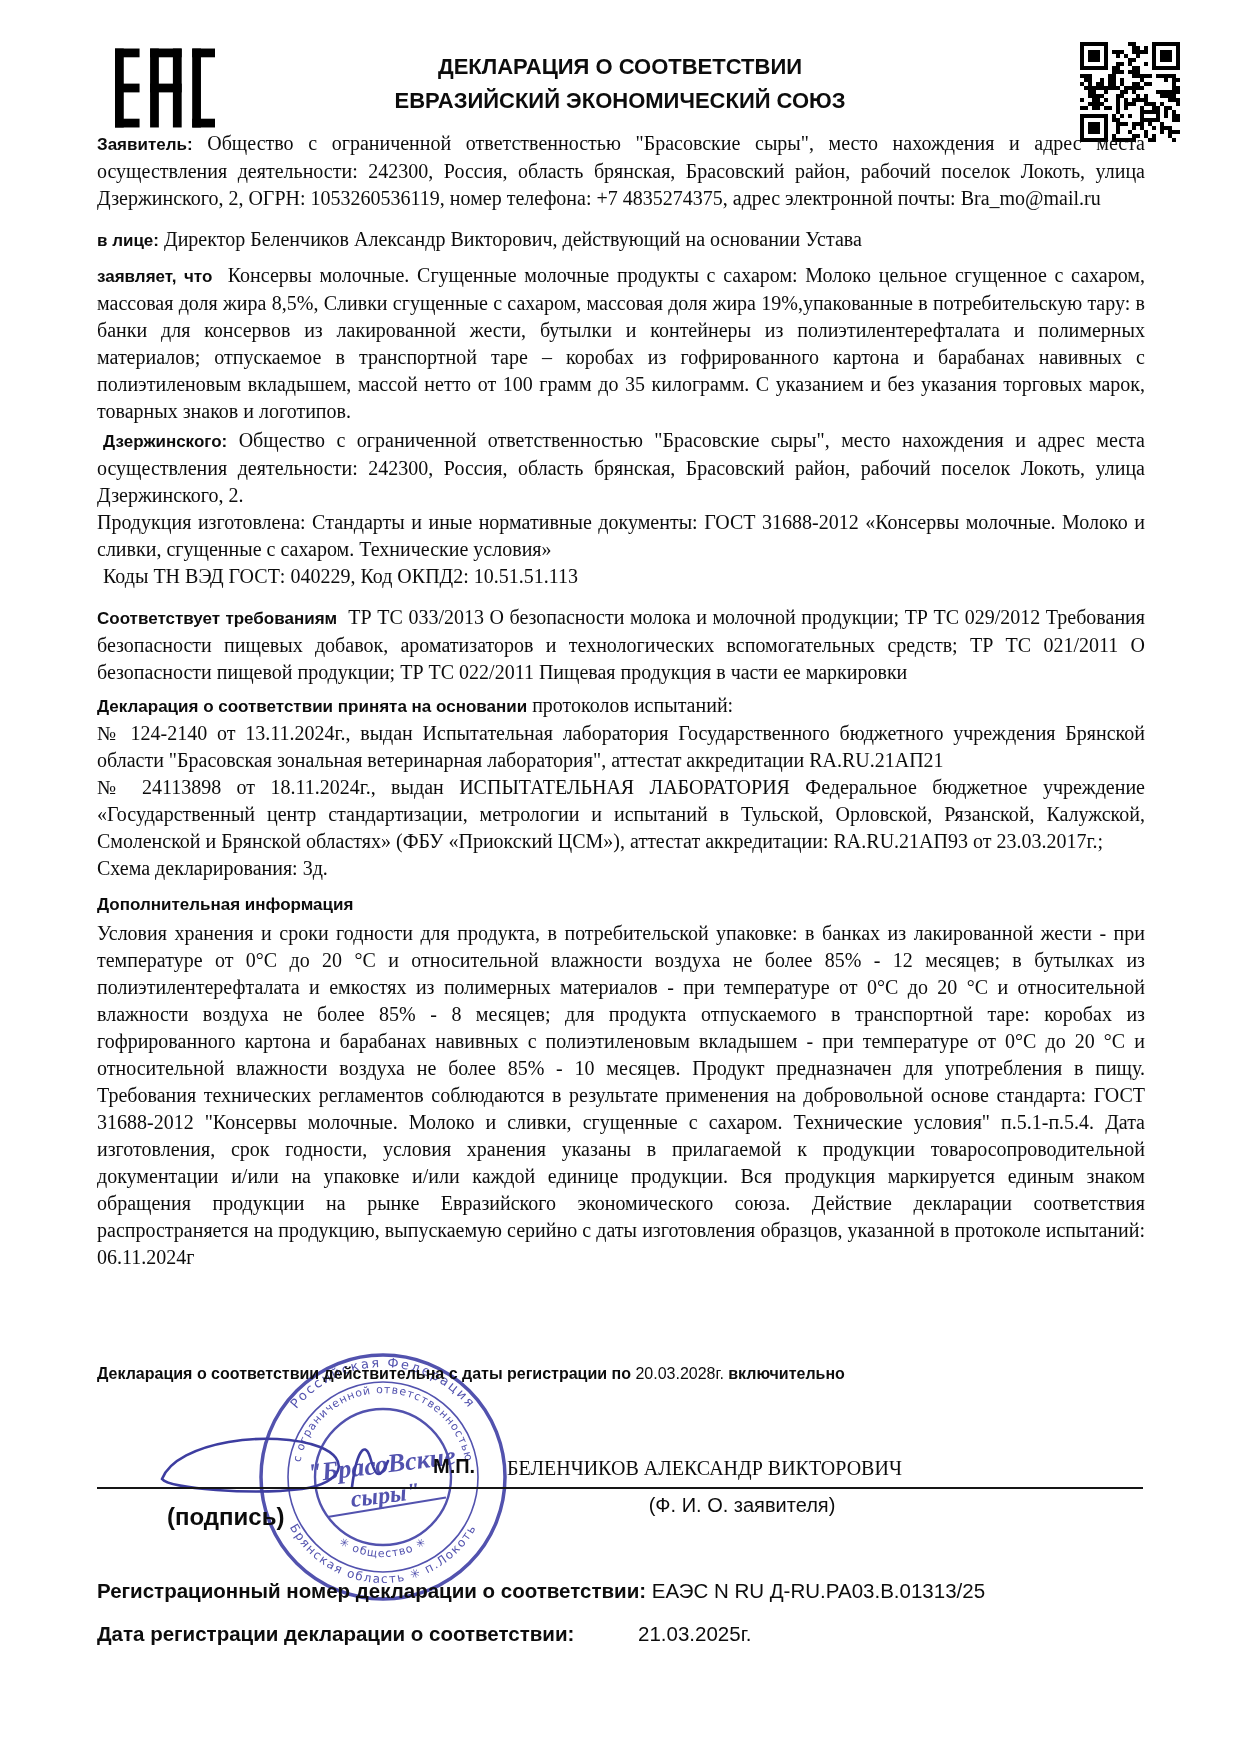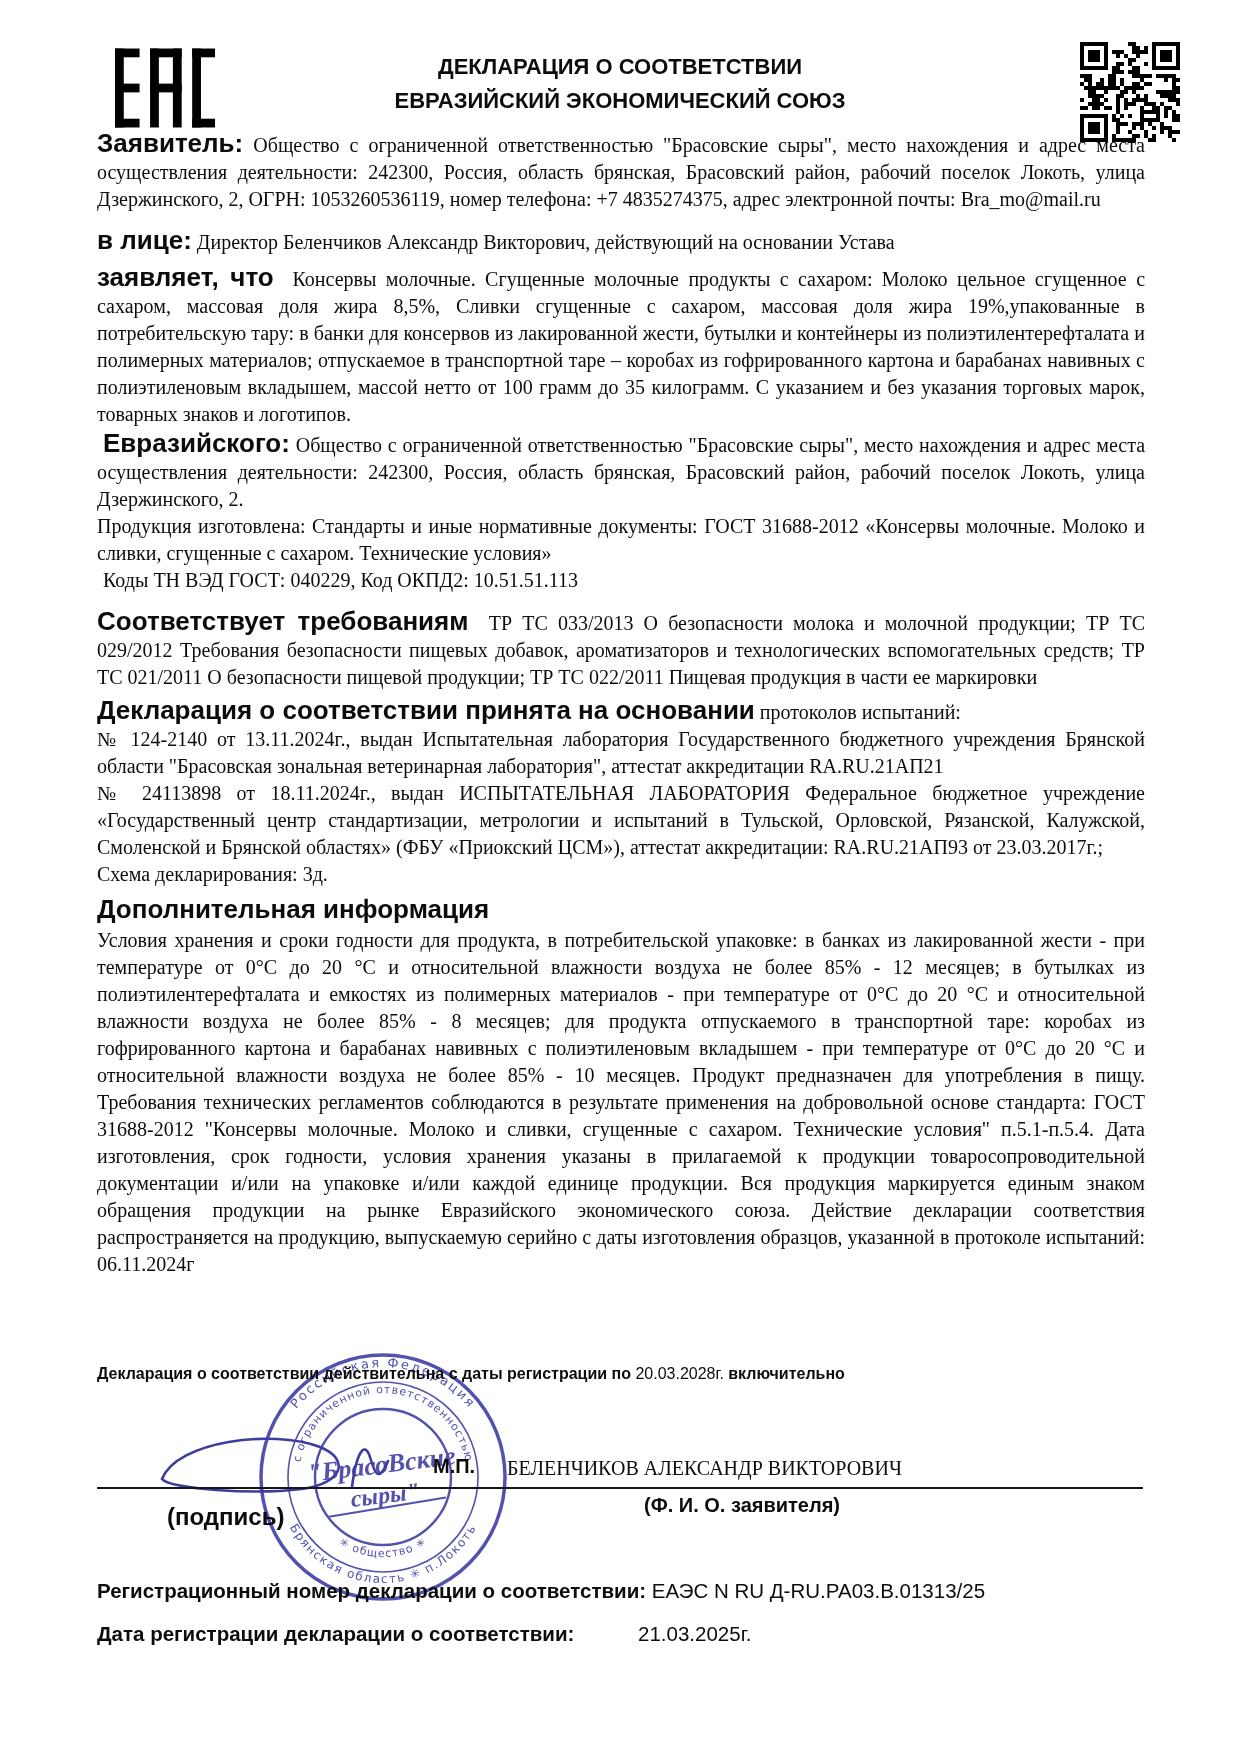--- a/index.html
+++ b/index.html
@@ -5,39 +5,39 @@
   html,body{margin:0;padding:0;background:#888;}
   .page{position:relative;width:1240px;height:1755px;background:#ffffff;margin:0 auto;overflow:hidden;
         font-family:"Liberation Serif","DejaVu Serif",serif;color:#0c0c0c;}
   
   .eac-logo{position:absolute;left:115px;top:42px;width:100px;height:92px;}
   .titles{position:absolute;left:200px;right:200px;top:50px;text-align:center;
           font-family:"Liberation Sans","DejaVu Sans",sans-serif;font-weight:bold;font-size:22px;line-height:34px;}
   .qr{position:absolute;left:1080px;top:42px;width:100px;height:100px;}
   
   .content{position:absolute;left:97px;top:130px;width:1048px;font-size:20px;line-height:27px;text-align:justify;}
-  .lbl{font-family:"Liberation Sans","DejaVu Sans",sans-serif;font-weight:bold;font-size:26px;}
+  .lbl{font-family:"Liberation Sans","DejaVu Sans",sans-serif;font-weight:bold;font-size:17px;}
   p{margin:0;}
   .mb14{margin-bottom:14px;} .mb8{margin-bottom:8px;} .mb6{margin-bottom:6px;} .mb2{margin-bottom:2px;}
   .indent{text-indent:6px;}
   
   .footer{position:absolute;left:97px;top:1360px;width:1048px;font-size:20px;}
   .validity{font-family:"Liberation Sans","DejaVu Sans",sans-serif;font-size:16px;line-height:27px;position:relative;z-index:2;}
   .validity b{font-weight:bold;}
   .sig-zone{position:relative;height:130px;margin-top:12px;z-index:1;}
   .stamp{position:absolute;left:156px;top:-52px;width:260px;height:260px;z-index:0;opacity:.92;}
   .autograph{position:absolute;left:55px;top:28px;width:280px;height:80px;z-index:1;}
   .sig-line{position:absolute;left:0;right:2px;top:88px;border-top:2px solid #151515;z-index:1;}
   .mp{position:absolute;left:336px;top:56px;z-index:2;font-family:"Liberation Sans","DejaVu Sans",sans-serif;font-weight:bold;font-size:20px;}
   .signer{position:absolute;left:410px;top:58px;width:470px;z-index:2;
           font-family:Liberation Serif, serif;font-size:20px;}
   .cap-sign{position:absolute;left:70px;top:95px;width:200px;text-align:left;z-index:2;
             font-family:"Liberation Sans","DejaVu Sans",sans-serif;font-weight:bold;font-size:24px;margin-top:9px;}
   .cap-name{position:absolute;left:410px;top:95px;width:470px;text-align:center;z-index:2;
-            font-family:"Liberation Sans","DejaVu Sans",sans-serif;font-weight:bold;font-size:20px;}
+            font-family:"Liberation Sans","DejaVu Sans",sans-serif;font-weight:normal;font-size:20px;}
   .reg{margin-top:48px;font-family:"Liberation Sans","DejaVu Sans",sans-serif;font-size:20.5px;line-height:27px;position:relative;z-index:2;}
   .reg-row{margin-bottom:16px;}
   .reg-row .lab{font-weight:bold;}
   .reg-row .val{font-weight:normal;}
   .val-date{margin-left:58px;}
   .stamp text{fill:#4444a8;}
 </style>
 </head>
 <body>
 
@@ -285,21 +285,21 @@
       <rect x="8" y="80" width="12" height="12" fill="#000"></rect>
     </svg>
 
   <div class="content">
     <p class="mb14"><span class="lbl">Заявитель:</span> <span>Общество с ограниченной ответственностью "Брасовские сыры", место нахождения и адрес места осуществления деятельности: 242300, Россия, область брянская, Брасовский район, рабочий поселок Локоть, улица Дзержинского, 2, ОГРН: 1053260536119, номер телефона: +7 4835274375, адрес электронной почты: Bra_mo@mail.ru</span></p>
 
     <p class="mb8"><span class="lbl">в лице:</span> <span>Директор Беленчиков Александр Викторович, действующий на основании Устава</span></p>
 
     <p class="mb2"><span class="lbl">заявляет, что</span>&nbsp; <span>Консервы молочные. Сгущенные молочные продукты с сахаром: Молоко цельное сгущенное с сахаром, массовая доля жира 8,5%, Сливки сгущенные с сахаром, массовая доля жира 19%,упакованные в потребительскую тару: в банки для консервов из лакированной жести, бутылки и контейнеры из полиэтилентерефталата и полимерных материалов; отпускаемое в транспортной таре – коробах из гофрированного картона и барабанах навивных с полиэтиленовым вкладышем, массой нетто от 100 грамм до 35 килограмм. С указанием и без указания торговых марок, товарных знаков и логотипов.</span></p>
 
-    <p class="indent"><span class="lbl">Евразийского:</span> <span>Общество с ограниченной ответственностью "Брасовские сыры", место нахождения и адрес места осуществления деятельности: 242300, Россия, область брянская, Брасовский район, рабочий поселок Локоть, улица Дзержинского, 2.</span></p>
+    <p class="indent"><span class="lbl">Дзержинского:</span> <span>Общество с ограниченной ответственностью "Брасовские сыры", место нахождения и адрес места осуществления деятельности: 242300, Россия, область брянская, Брасовский район, рабочий поселок Локоть, улица Дзержинского, 2.</span></p>
 
     <p>Продукция изготовлена: Стандарты и иные нормативные документы: ГОСТ 31688-2012 «Консервы молочные. Молоко и сливки, сгущенные с сахаром. Технические условия»</p>
     <p class="indent mb14">Коды ТН ВЭД ГОСТ: 040229, Код ОКПД2: 10.51.51.113</p>
 
     <p class="mb6"><span class="lbl">Соответствует требованиям</span>&nbsp; <span>ТР ТС 033/2013 О безопасности молока и молочной продукции; ТР ТС 029/2012 Требования безопасности пищевых добавок, ароматизаторов и технологических вспомогательных средств; ТР ТС 021/2011 О безопасности пищевой продукции; ТР ТС 022/2011 Пищевая продукция в части ее маркировки</span></p>
 
     <p><span class="lbl">Декларация о соответствии принята на основании</span> <span>протоколов испытаний:</span></p>
     <p>№ 124-2140 от 13.11.2024г., выдан Испытательная лаборатория Государственного бюджетного учреждения Брянской области "Брасовская зональная ветеринарная лаборатория", аттестат аккредитации RA.RU.21АП21</p>
     <p>№ 24113898 от 18.11.2024г., выдан ИСПЫТАТЕЛЬНАЯ ЛАБОРАТОРИЯ Федеральное бюджетное учреждение «Государственный центр стандартизации, метрологии и испытаний в Тульской, Орловской, Рязанской, Калужской, Смоленской и Брянской областях» (ФБУ «Приокский ЦСМ»), аттестат аккредитации: RA.RU.21АП93 от 23.03.2017г.;</p>
     <p class="mb8">Схема декларирования: 3д.</p>

